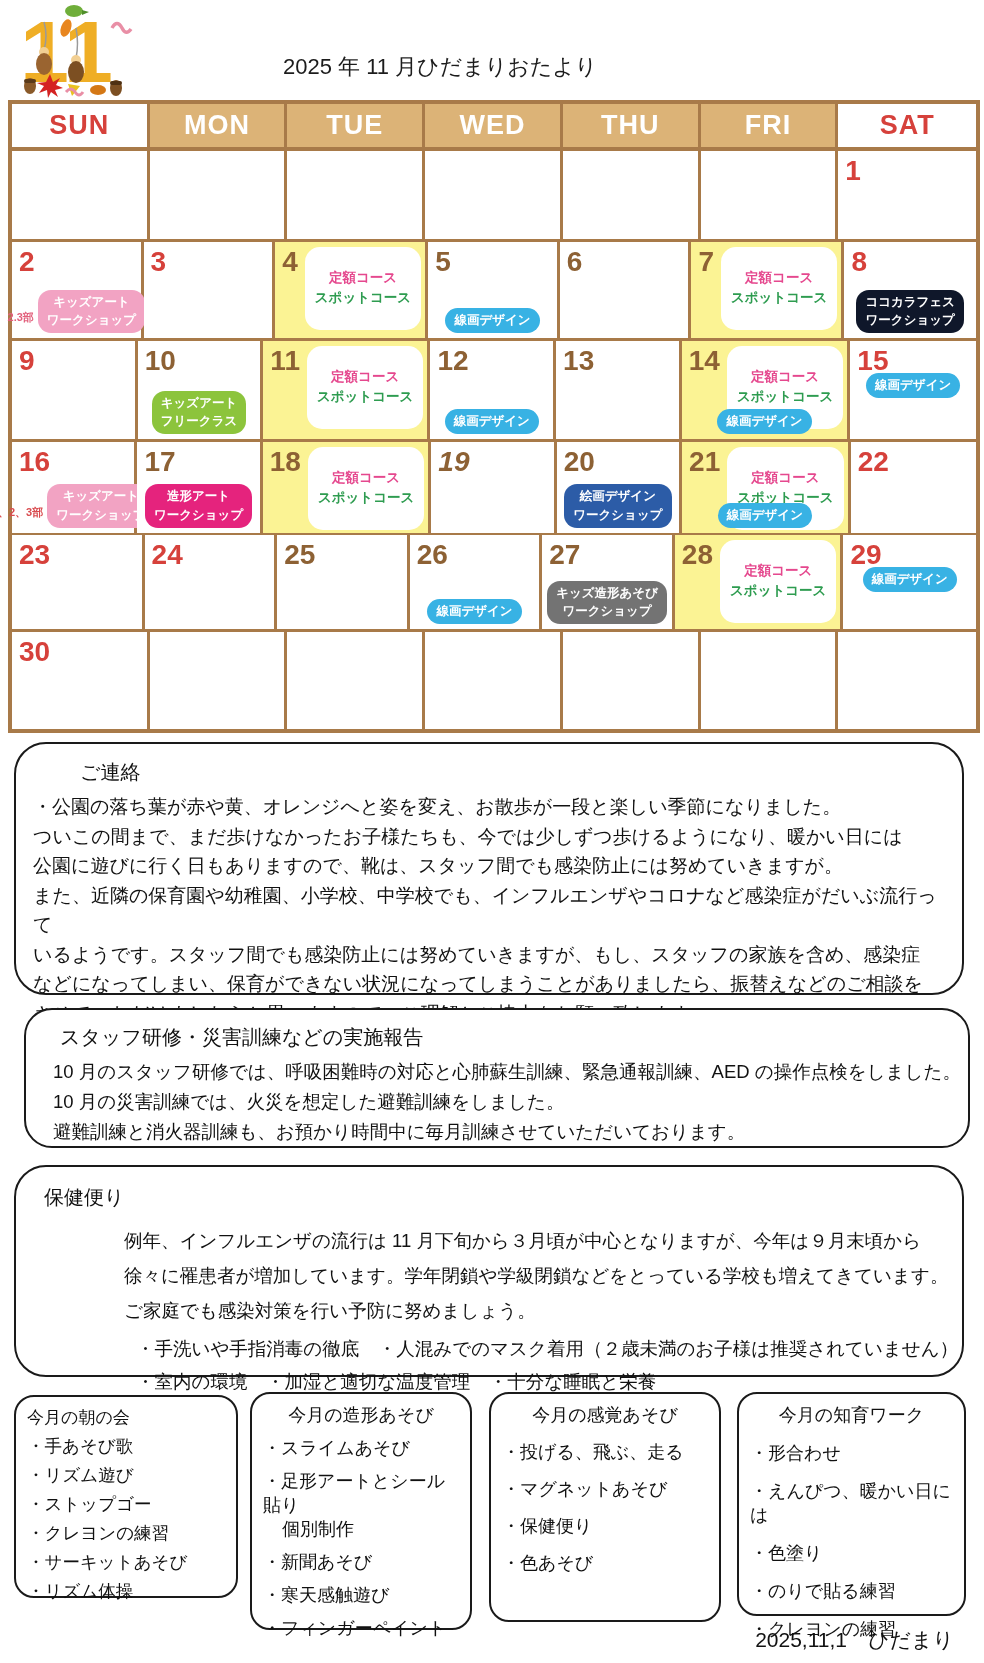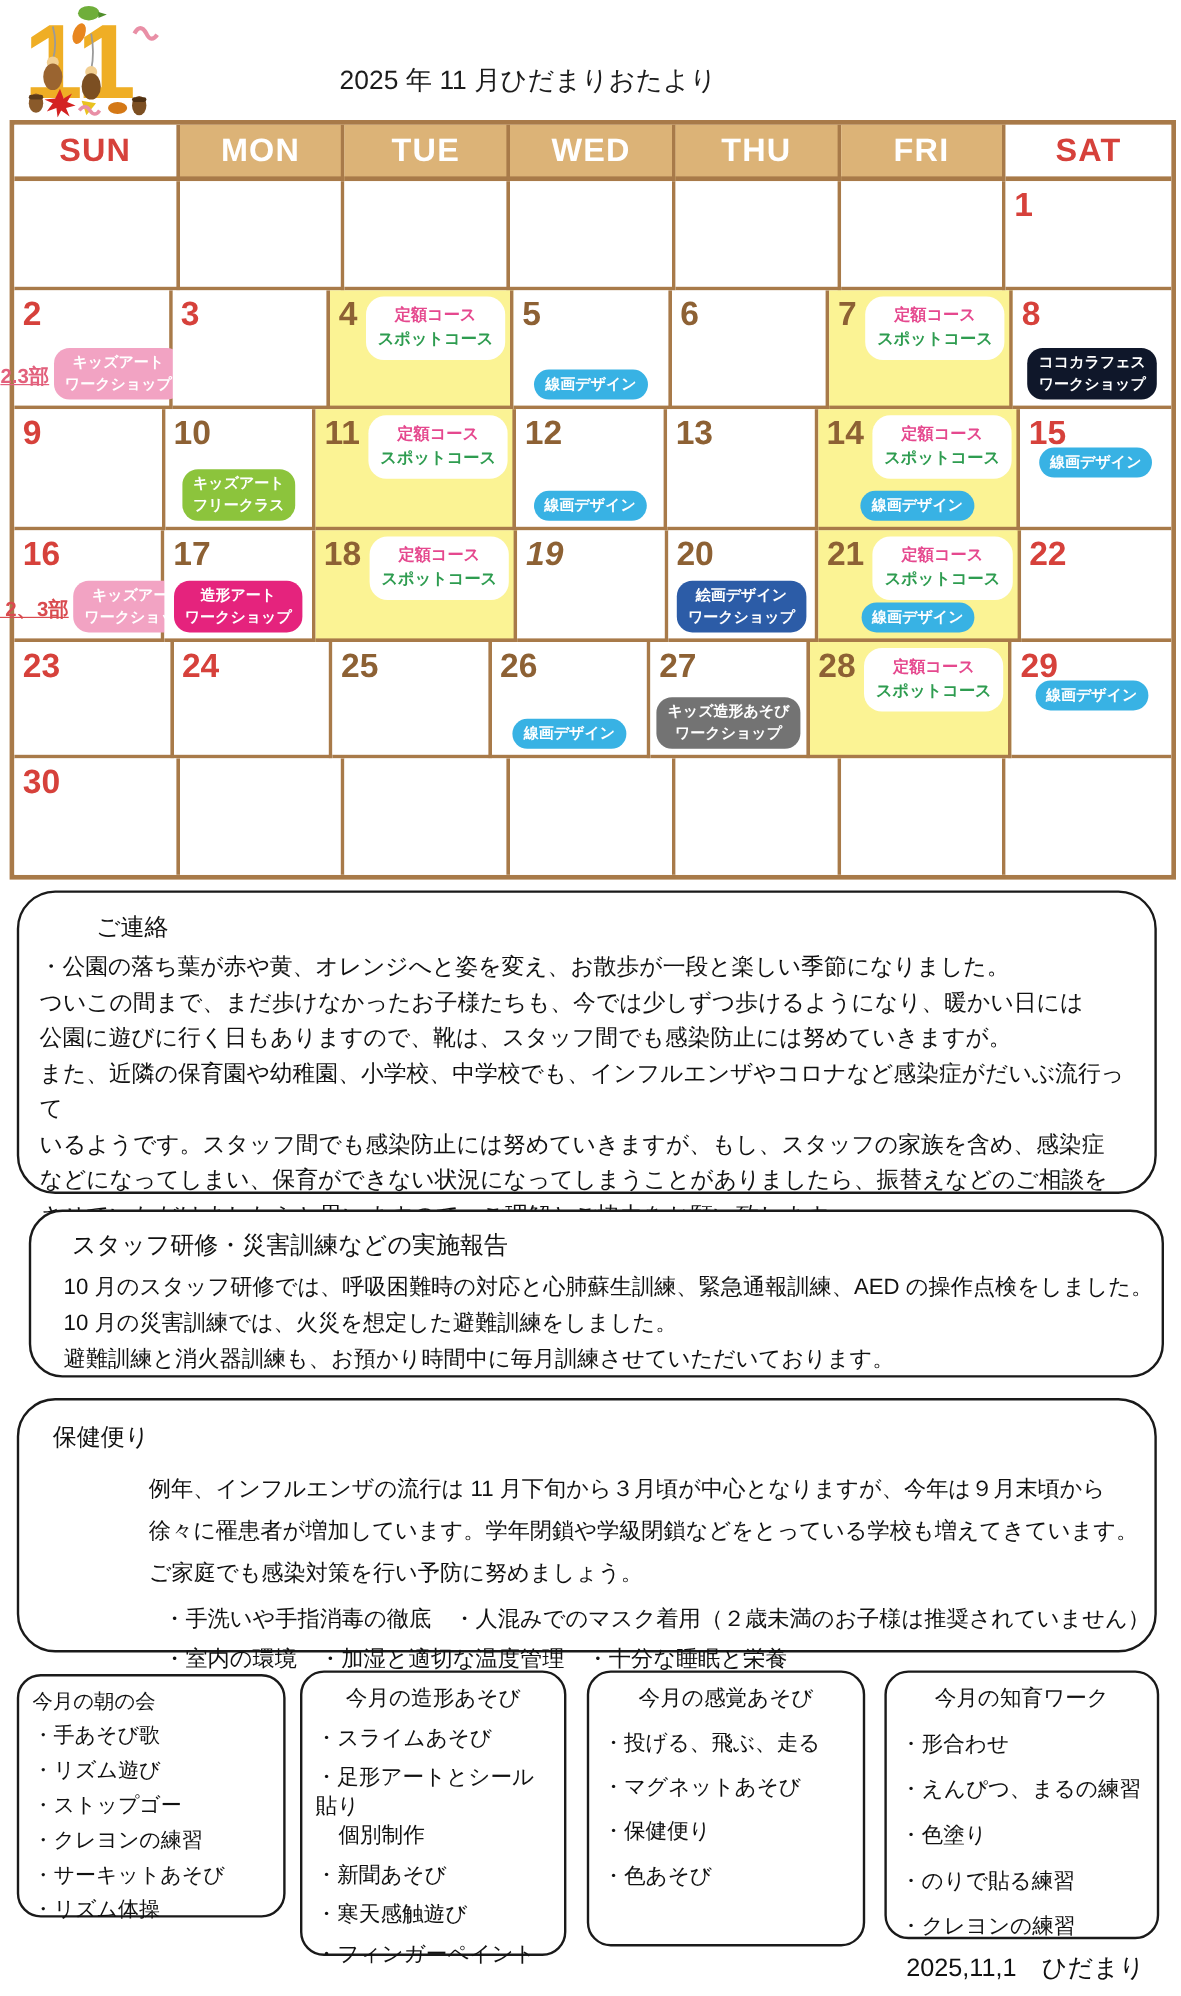--- a/index.html
+++ b/index.html
@@ -17,24 +17,24 @@
   .cal-h:last-child{border-right:none;}
   .cal-row{display:grid;grid-template-columns:repeat(7,1fr);}
   .cal-cell{position:relative;border-right:3px solid #a87a49;border-bottom:3px solid #a87a49;padding:3px 4px;background:#fff;}
   .cal-cell:last-child{border-right:none;}
   .cal-row:last-child .cal-cell{border-bottom:none;}
   .cal-cell.hl{background:#fbf394;}
   .daynum{font-size:28px;font-weight:bold;line-height:1;margin:3px 0 0 3px;display:inline-block;}
   .cell-top{display:flex;align-items:flex-start;gap:7px;}
   .badge{border-radius:13px;padding:3px 9px;font-size:12.5px;font-weight:bold;text-align:center;
          line-height:1.5;white-space:nowrap;}
-  .badge.course{padding:6px 10px;font-size:13.5px;border-radius:15px;margin-top:2px;}
+  .badge.course{padding:21px 10px;font-size:13.5px;border-radius:15px;margin-top:2px;}
   .cell-bottom{position:absolute;left:2px;right:2px;bottom:5px;display:flex;justify-content:center;align-items:flex-end;gap:4px;}
   .cell-mid{position:absolute;left:2px;right:2px;top:32px;display:flex;justify-content:center;}
-  .prefix{font-size:17px;font-weight:bold;margin-bottom:8px;white-space:nowrap;text-decoration:underline;}
+  .prefix{font-size:11px;font-weight:bold;margin-bottom:8px;white-space:nowrap;}
 
   
   .secbox{position:absolute;border:2.5px solid #1a1a1a;background:#fff;box-sizing:border-box;}
   .sec-title{font-size:20px;color:#111;}
   #sec-renraku{left:14px;top:742px;width:950px;height:253px;border-radius:32px;}
   #sec-renraku .sec-title{padding:15px 0 2px 64px;}
   #renraku-lines{padding:4px 6px 0 17px;font-size:19px;line-height:29.5px;}
   #sec-training{left:24px;top:1008px;width:946px;height:140px;border-radius:28px;}
   #sec-training .sec-title{padding:14px 0 0 34px;}
   #training-lines{padding:6px 0 0 27px;font-size:18.5px;line-height:30px;}
@@ -442,21 +442,21 @@
       <div class="mbox mbox2">
         <div class="mbox-title">今月の感覚あそび</div>
         <div class="mbox-item">・投げる、飛ぶ、走る</div>
         <div class="mbox-item">・マグネットあそび</div>
         <div class="mbox-item">・保健便り</div>
         <div class="mbox-item">・色あそび</div>
       </div>
       <div class="mbox mbox3">
         <div class="mbox-title">今月の知育ワーク</div>
         <div class="mbox-item">・形合わせ</div>
-        <div class="mbox-item">・えんぴつ、まるの練習</div>
+        <div class="mbox-item">・えんぴつ、暖かい日には</div>
         <div class="mbox-item">・色塗り</div>
         <div class="mbox-item">・のりで貼る練習</div>
         <div class="mbox-item">・クレヨンの練習</div>
       </div>
     </div>
 
   <div id="footer">2025,11,1　ひだまり</div>
 </div>
 
 </body></html>

